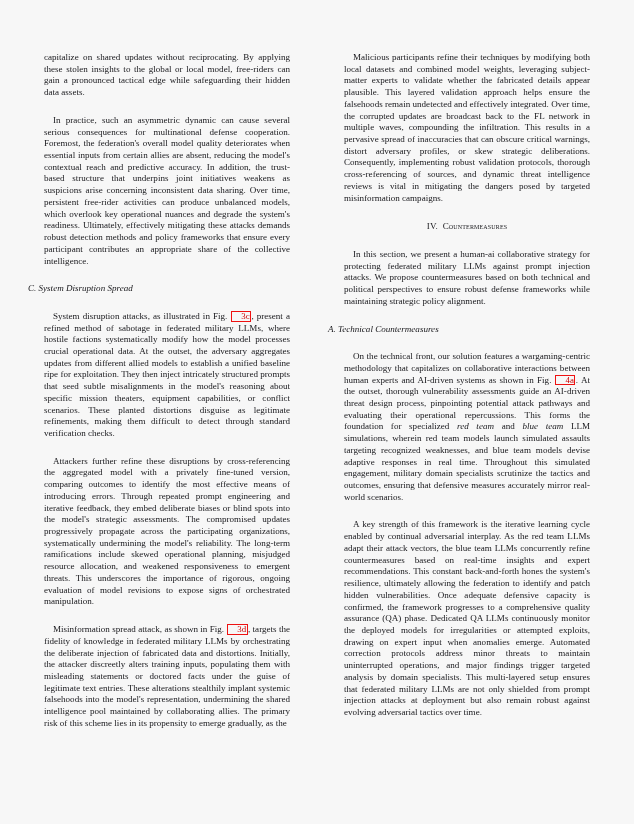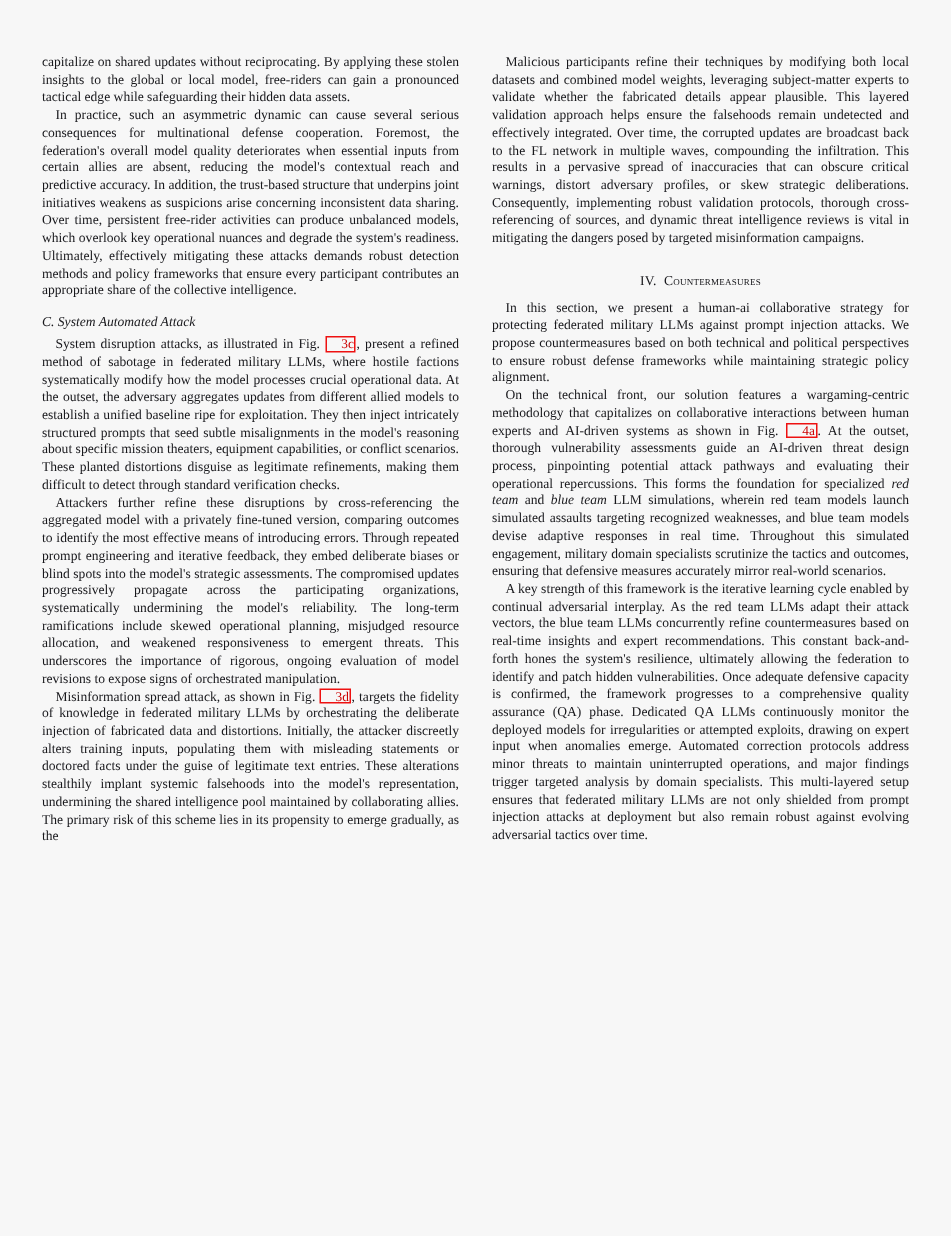--- a/index.html
+++ b/index.html
@@ -26,21 +26,21 @@
     display: flex;
     flex-direction: row;
     align-items: flex-start;
     gap: 22px;
   }
   .col {
     width: 278px;
     flex: 0 0 278px;
   }
   p.para {
-    margin: 0;
+    margin: 16px;
     font-size: 9.05px;
     line-height: 11.72px;
     text-align: justify;
     text-justify: inter-word;
     hyphens: manual;
     text-indent: 9px;
     color: #18181c;
   }
   p.para.nofirst {
     text-indent: 0;
@@ -85,33 +85,34 @@
 </head>
 <body>
 
 <div class="page">
   <div class="columns">
 
     <div class="col">
       <p class="para nofirst">capitalize on shared updates without reciprocating. By applying these stolen insights to the global or local model, free-riders can gain a pronounced tactical edge while safeguarding their hidden data assets.</p>
       <p class="para">In practice, such an asymmetric dynamic can cause several serious consequences for multinational defense cooperation. Foremost, the federation's overall model quality deteriorates when essential inputs from certain allies are absent, reducing the model's contextual reach and predictive accuracy. In addition, the trust-based structure that underpins joint initiatives weakens as suspicions arise concerning inconsistent data sharing. Over time, persistent free-rider activities can produce unbalanced models, which overlook key operational nuances and degrade the system's readiness. Ultimately, effectively mitigating these attacks demands robust detection methods and policy frameworks that ensure every participant contributes an appropriate share of the collective intelligence.</p>
 
-      <h3 class="subsec">C.  System Automated Attack</h3>
+      <h3 class="subsec">C.  System Disruption Spread</h3>
       <p class="para">System disruption attacks, as illustrated in Fig. <a class="reflink">3c</a>, present a refined method of sabotage in federated military LLMs, where hostile factions systematically modify how the model processes crucial operational data. At the outset, the adversary aggregates updates from different allied models to establish a unified baseline ripe for exploitation. They then inject intricately structured prompts that seed subtle misalignments in the model's reasoning about specific mission theaters, equipment capabilities, or conflict scenarios. These planted distortions disguise as legitimate refinements, making them difficult to detect through standard verification checks.</p>
       <p class="para">Attackers further refine these disruptions by cross-referencing the aggregated model with a privately fine-tuned version, comparing outcomes to identify the most effective means of introducing errors. Through repeated prompt engineering and iterative feedback, they embed deliberate biases or blind spots into the model's strategic assessments. The compromised updates progressively propagate across the participating organizations, systematically undermining the model's reliability. The long-term ramifications include skewed operational planning, misjudged resource allocation, and weakened responsiveness to emergent threats. This underscores the importance of rigorous, ongoing evaluation of model revisions to expose signs of orchestrated manipulation.</p>
 
       <p class="para">Misinformation spread attack, as shown in Fig. <a class="reflink">3d</a>, targets the fidelity of knowledge in federated military LLMs by orchestrating the deliberate injection of fabricated data and distortions. Initially, the attacker discreetly alters training inputs, populating them with misleading statements or doctored facts under the guise of legitimate text entries. These alterations stealthily implant systemic falsehoods into the model's representation, undermining the shared intelligence pool maintained by collaborating allies. The primary risk of this scheme lies in its propensity to emerge gradually, as the</p>
     </div>
 
     <div class="col">
       <p class="para">Malicious participants refine their techniques by modifying both local datasets and combined model weights, leveraging subject-matter experts to validate whether the fabricated details appear plausible. This layered validation approach helps ensure the falsehoods remain undetected and effectively integrated. Over time, the corrupted updates are broadcast back to the FL network in multiple waves, compounding the infiltration. This results in a pervasive spread of inaccuracies that can obscure critical warnings, distort adversary profiles, or skew strategic deliberations. Consequently, implementing robust validation protocols, thorough cross-referencing of sources, and dynamic threat intelligence reviews is vital in mitigating the dangers posed by targeted misinformation campaigns.</p>
 
       <h2 class="section">
         <span class="numeral">IV.</span><span>&nbsp; </span><span>Countermeasures</span>
       </h2>
       <p class="para">In this section, we present a human-ai collaborative strategy for protecting federated military LLMs against prompt injection attacks. We propose countermeasures based on both technical and political perspectives to ensure robust defense frameworks while maintaining strategic policy alignment.</p>
 
+      <h3 class="subsec">A.  Technical Countermeasures</h3>
       <p class="para">On the technical front, our solution features a wargaming-centric methodology that capitalizes on collaborative interactions between human experts and AI-driven systems as shown in Fig. <a class="reflink">4a</a>. At the outset, thorough vulnerability assessments guide an AI-driven threat design process, pinpointing potential attack pathways and evaluating their operational repercussions. This forms the foundation for specialized <span class="ital">red team</span> and <span class="ital">blue team</span> LLM simulations, wherein red team models launch simulated assaults targeting recognized weaknesses, and blue team models devise adaptive responses in real time. Throughout this simulated engagement, military domain specialists scrutinize the tactics and outcomes, ensuring that defensive measures accurately mirror real-world scenarios.</p>
       <p class="para">A key strength of this framework is the iterative learning cycle enabled by continual adversarial interplay. As the red team LLMs adapt their attack vectors, the blue team LLMs concurrently refine countermeasures based on real-time insights and expert recommendations. This constant back-and-forth hones the system's resilience, ultimately allowing the federation to identify and patch hidden vulnerabilities. Once adequate defensive capacity is confirmed, the framework progresses to a comprehensive quality assurance (QA) phase. Dedicated QA LLMs continuously monitor the deployed models for irregularities or attempted exploits, drawing on expert input when anomalies emerge. Automated correction protocols address minor threats to maintain uninterrupted operations, and major findings trigger targeted analysis by domain specialists. This multi-layered setup ensures that federated military LLMs are not only shielded from prompt injection attacks at deployment but also remain robust against evolving adversarial tactics over time.</p>
     </div>
 
   </div>
 </div>
 
 </body></html>

